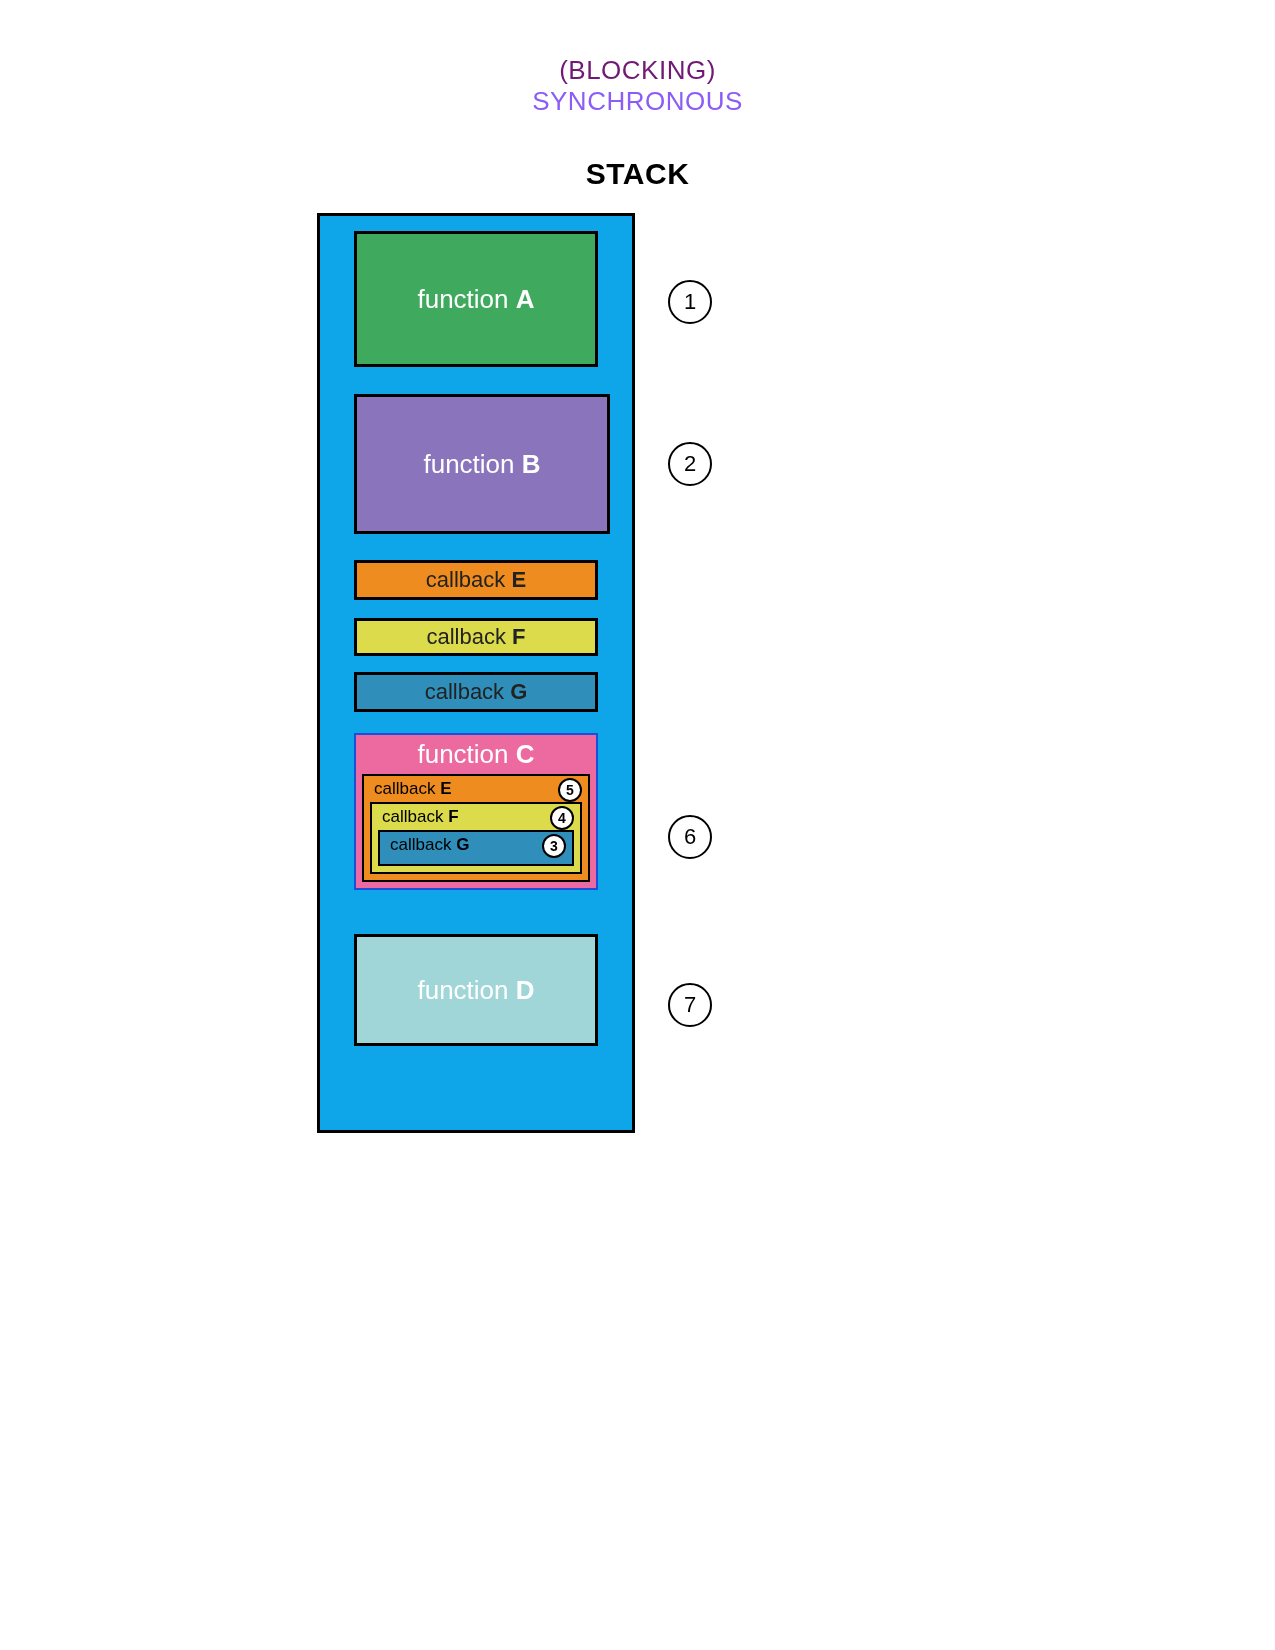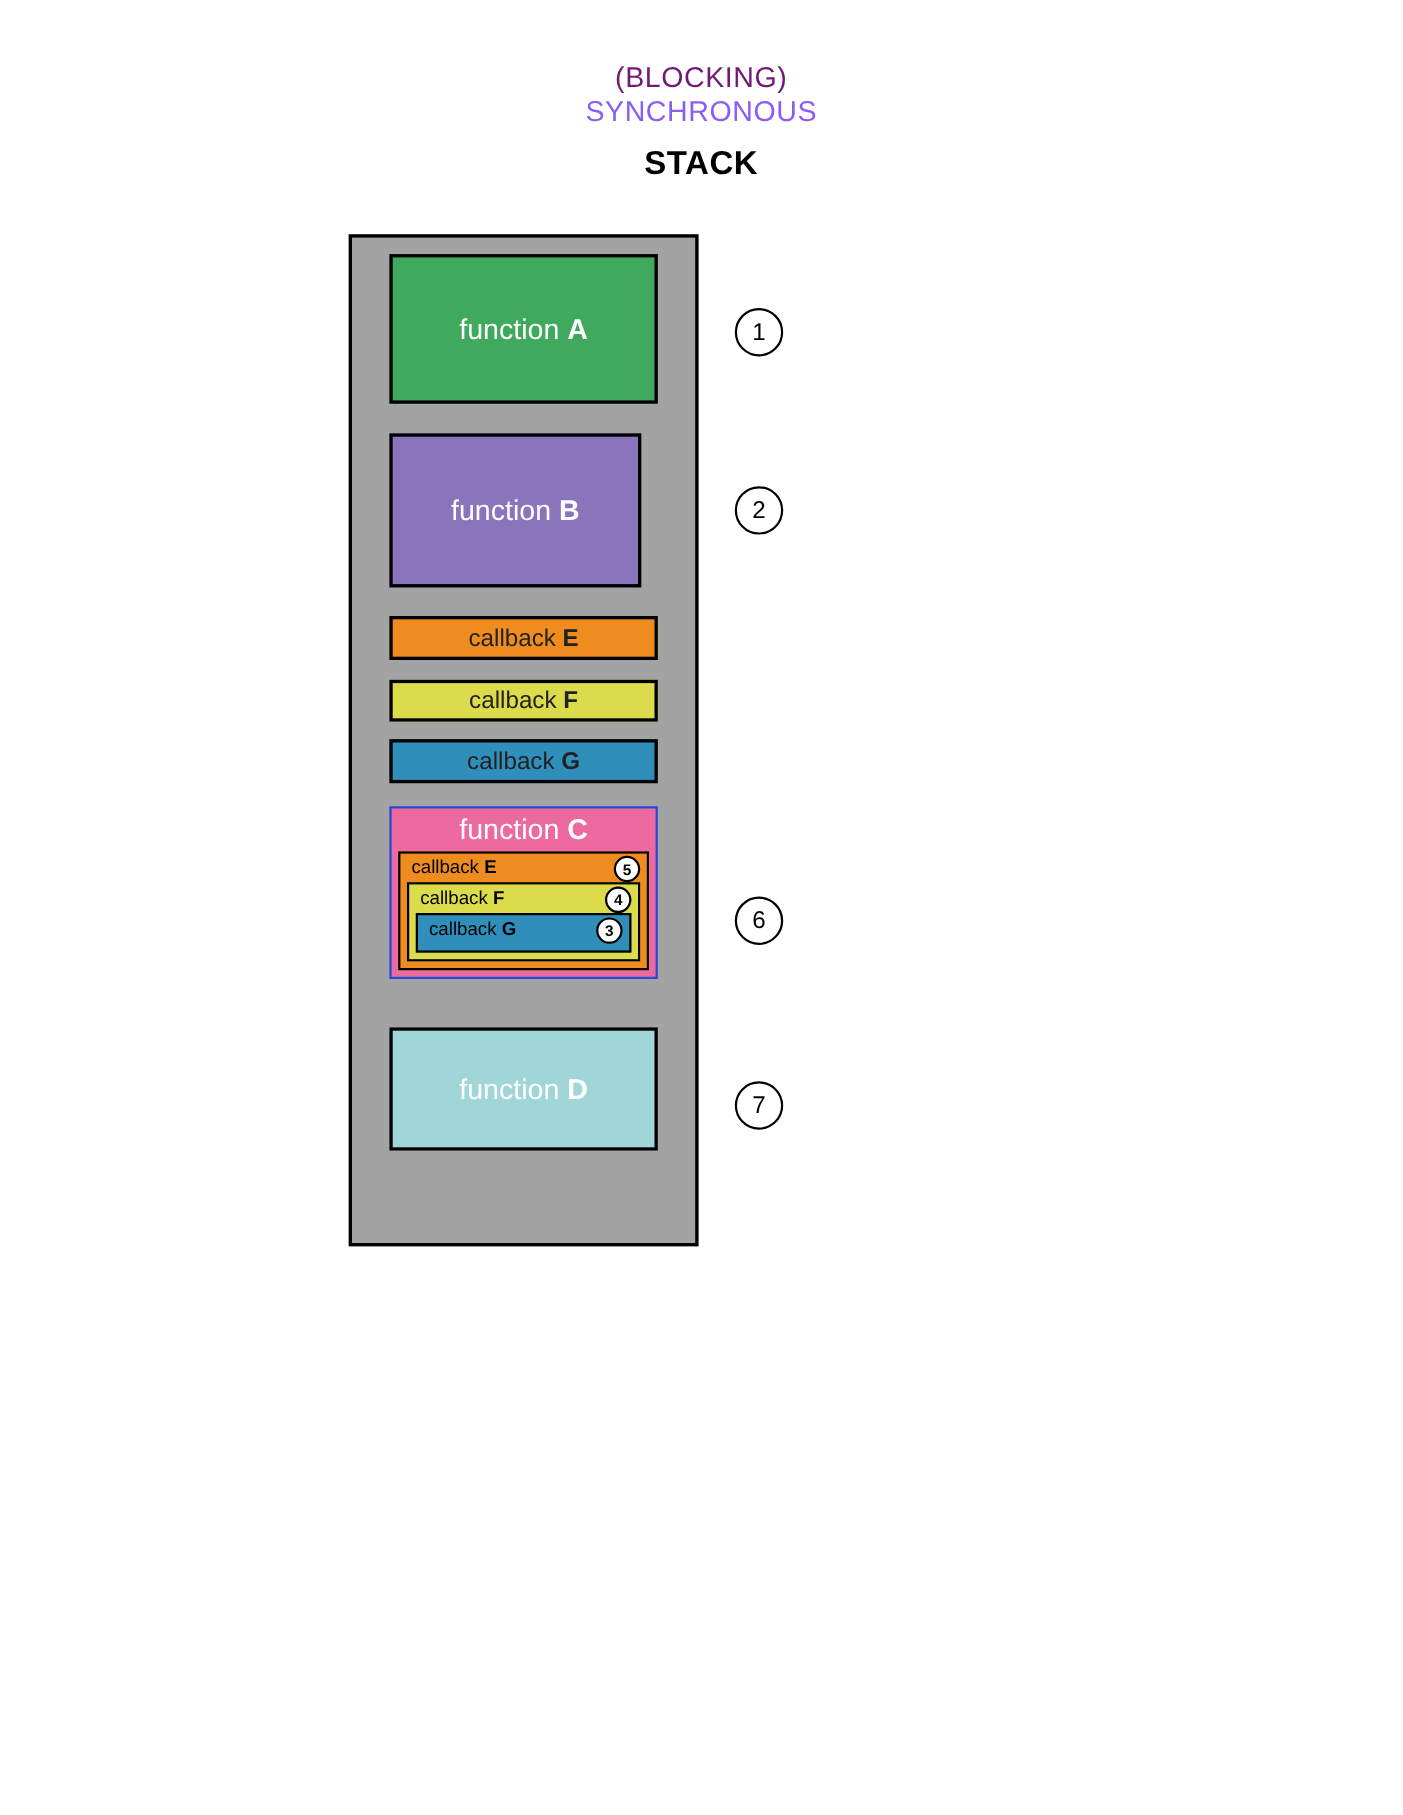--- a/index.html
+++ b/index.html
@@ -23,33 +23,33 @@
     font-weight: 400;
     letter-spacing: 0.5px;
   }
   .header .sync {
     font-size: 26px;
     color: #8b5cf6;
     font-weight: 400;
     letter-spacing: 0.5px;
   }
   .header .stack {
-    margin-top: 15px;
+    margin-top: 40px;
     font-size: 30px;
     font-weight: 700;
     color: #000;
     letter-spacing: 0.5px;
   }
   .stack-box {
     position: absolute;
     top: 213px;
     left: 317px;
     width: 318px;
     height: 920px;
-    background: #a3a3a3;
+    background: #0ea5e9;
     border: 3px solid #000;
     padding: 0;
   }
   .abs { position: absolute; }
   .fn-box {
     border: 3px solid #000;
     color: #fff;
     text-align: center;
     font-weight: 300;
     font-size: 26px;
@@ -161,21 +161,21 @@
   <div class="sync">SYNCHRONOUS</div>
   <div class="stack">STACK</div>
 </div>
 
 <div class="stack-box">
 
   <div class="fn-box abs" style="top:15px; left:34px; width:244px; height:136px; background:#3faa5d;">
     <span><span>function </span><span class="strong">A</span></span>
   </div>
 
-  <div class="fn-box abs" style="top:178px; left:34px; width:229px; height:140px; background:#8a74bb;">
+  <div class="fn-box abs" style="top:178px; left:34px; width:256px; height:140px; background:#8a74bb;">
     <span><span>function </span><span class="strong">B</span></span>
   </div>
 
   <div class="cb-box abs" style="top:344px; left:34px; width:244px; height:40px; background:#ef8c1f;">
     <span><span>callback </span><span class="strong">E</span></span>
   </div>
 
   <div class="cb-box abs" style="top:402px; left:34px; width:244px; height:38px; background:#dbdb4b;">
     <span><span>callback </span><span class="strong">F</span></span>
   </div>

